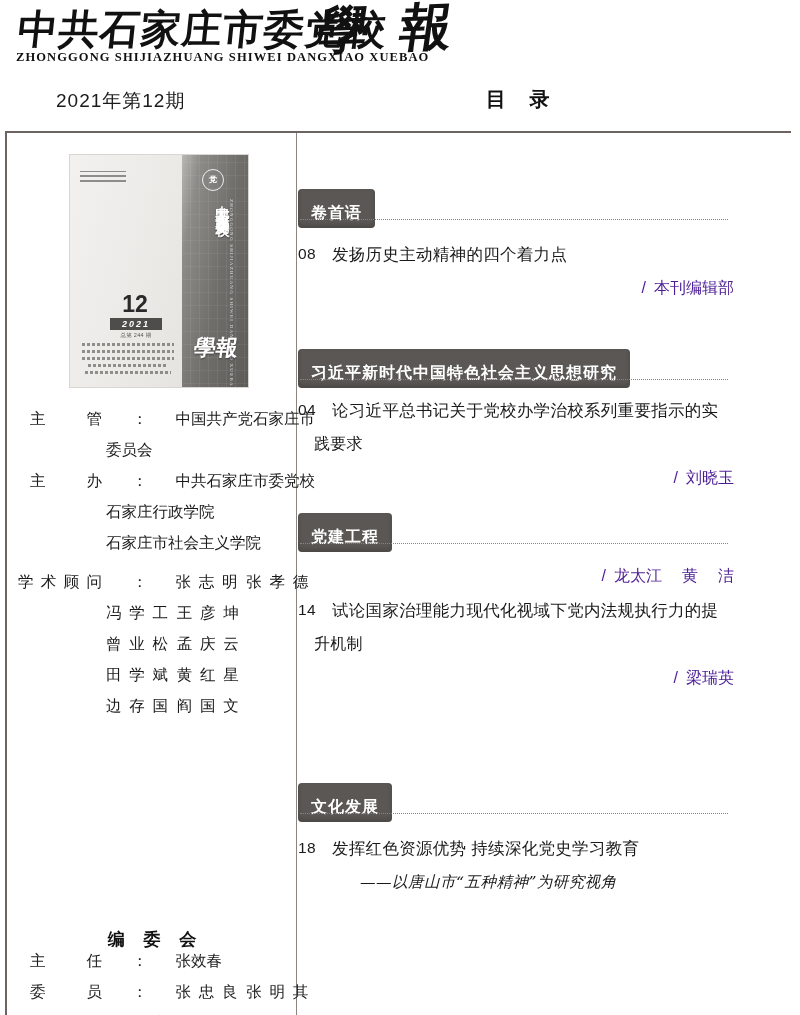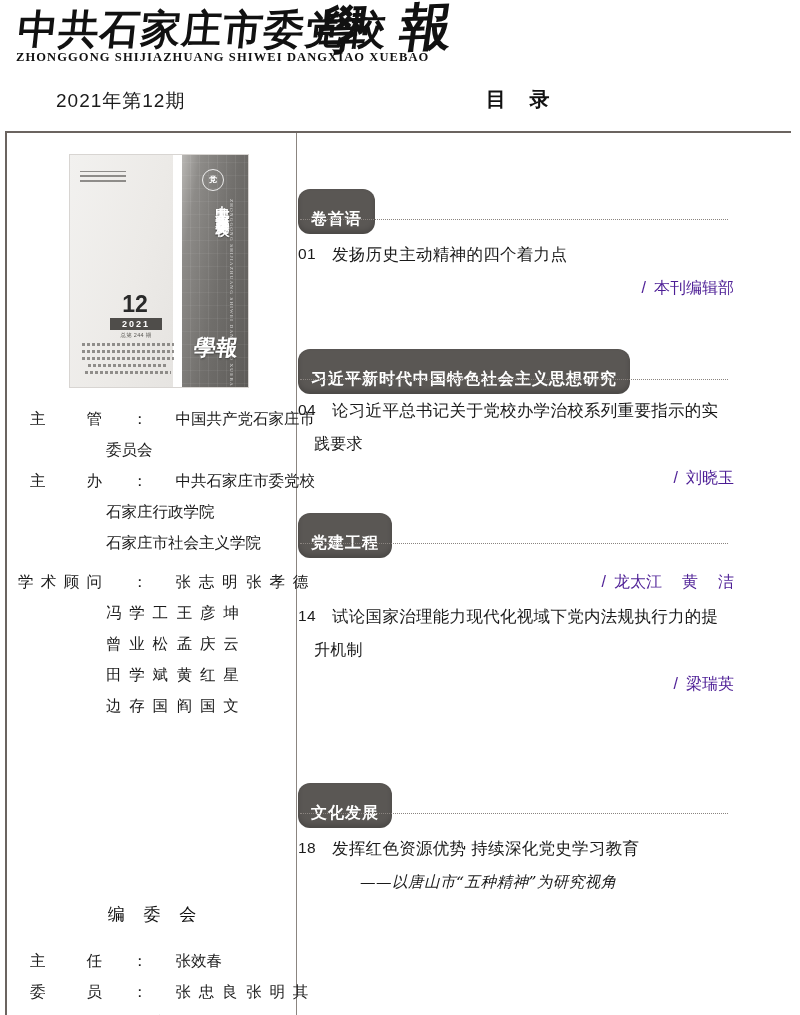--- a/index.html
+++ b/index.html
@@ -109,21 +109,21 @@
   .cover {
     position: absolute;
     left: 62px; top: 22px;
     width: 178px; height: 232px;
     background: #ffffff;
     box-shadow: 0 0 0 1px #d8d5d2;
   }
   .cover-left {
     position: absolute;
     left: 0; top: 0;
-    width: 103px; height: 232px;
+    width: 112px; height: 232px;
     background: linear-gradient(105deg, #f2f1ef 0%, #eceae7 60%, #e6e4e1 100%);
   }
   .cover-right {
     position: absolute;
     left: 112px; top: 0;
     width: 66px; height: 232px;
     background: linear-gradient(100deg, #b9b7b4 0%, #8d8b88 18%, #706e6b 55%, #5d5b58 100%);
     overflow: hidden;
   }
   .cover-right:before {
@@ -158,20 +158,21 @@
     position: absolute;
     left: 40px; top: 163px;
     width: 52px;
     text-align: center;
     background: #4f4d4a;
     color: #ffffff;
     font-size: 9px;
     font-weight: bold;
     letter-spacing: 2px;
     padding: 1px 0 1px 0;
+    font-style: italic;
   }
   .cover-total {
     position: absolute;
     left: 34px; top: 177px;
     width: 64px;
     text-align: center;
     font-size: 5.5px;
     color: #55534f;
     letter-spacing: 0.3px;
   }
@@ -279,25 +280,25 @@
   }
   .name-pair .n2 {
     display: inline-block;
     width: 62px;
     text-align: justify;
     text-align-last: justify;
   }
 
   .board-title {
     position: absolute;
-    left: 0; top: 770px;
+    left: 0; top: 795px;
     width: 288px;
     text-align: center;
     font-size: 17px;
-    font-weight: normal;
+    font-weight: bold;
     letter-spacing: 7px;
     text-indent: 7px;
     color: #111111;
   }
   .board {
     position: absolute;
     left: 0; top: 812px;
     width: 288px;
     font-size: 15.5px;
     line-height: 31px;
@@ -312,22 +313,22 @@
   }
   .section { position: absolute; left: 0; width: 440px; }
   .sec-badge-wrap { position: relative; height: 30px; }
   .sec-badge {
     display: inline-block;
     background: #5a5754;
     color: #ffffff;
     font-size: 16px;
     font-weight: bold;
     letter-spacing: 1px;
-    padding: 19px 13px 4px 13px;
-    border-radius: 12px;
+    padding: 13px 13px 4px 13px;
+    border-radius: 4px;
     line-height: 1.35;
     box-shadow: inset 0 -3px 5px rgba(0,0,0,0.18);
     white-space: nowrap;
   }
   .sec-rule {
     position: absolute;
     left: 2px; top: 30px;
     width: 428px; height: 0;
     border-top: 1.5px dotted #8a8480;
   }
@@ -369,21 +370,21 @@
   .entry-authors {
     text-align: right;
     font-size: 16px;
     line-height: 34px;
     padding-right: 4px;
     color: #4c1d95;
     white-space: nowrap;
   }
   .slash { margin-right: 8px; }
   .auth { display: inline-block; }
-  .auth + .auth { margin-left: 20px; margin-top: 6px; }
+  .auth + .auth { margin-left: 20px; }
   .auth.sp2 {
     width: 52px;
     text-align: justify;
     text-align-last: justify;
   }
 </style>
 </head>
 <body>
 
 <div class="masthead">
@@ -472,21 +473,21 @@
 
 <div class="right-col">
 
   <div class="section" style="top:56px">
     <div class="sec-badge-wrap">
       <span class="sec-badge">卷首语</span>
       <div class="sec-rule"></div>
     </div>
     <div class="entry" style="margin-top:18px">
       <div class="entry-line">
-        <span class="entry-num">01</span>
+        <span class="entry-num">08</span>
         <span class="entry-title">发扬历史主动精神的四个着力点</span>
       </div>
       <div class="entry-authors">
         <span class="slash">/</span><span class="auth">本刊编辑部</span>
       </div>
     </div>
   </div>
 
   <div class="section" style="top:216px">
     <div class="sec-badge-wrap">

